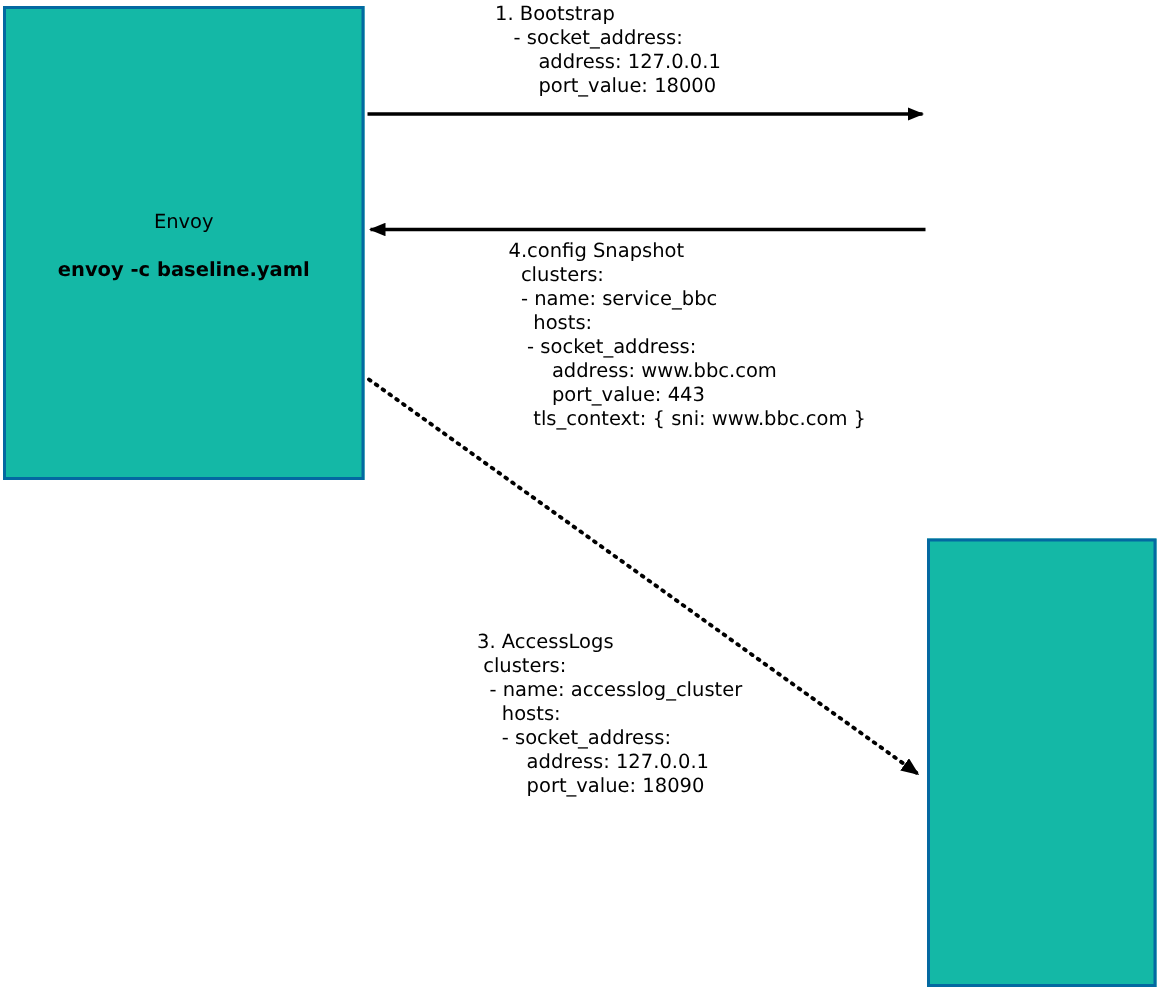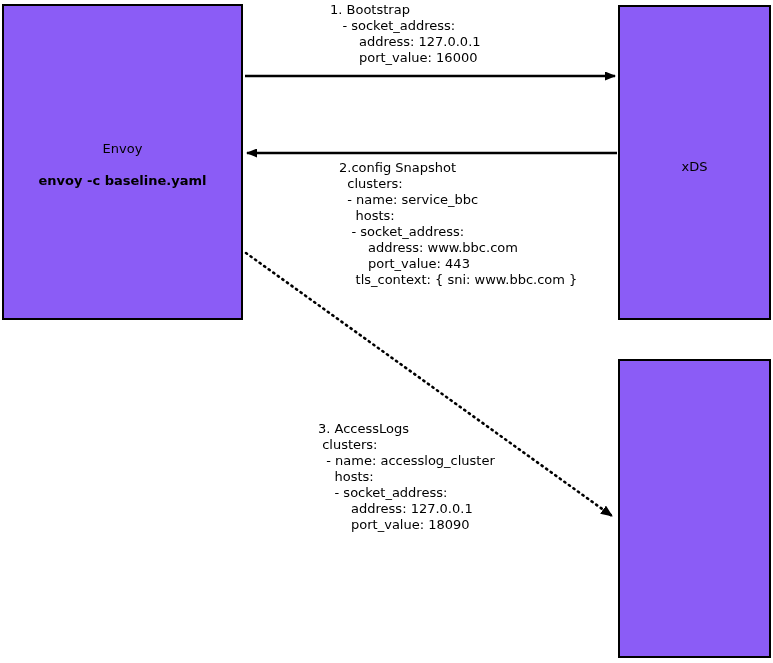--- a/index.html
+++ b/index.html
@@ -12,22 +12,22 @@
     width: 773px;
     height: 663px;
     background: #ffffff;
     font-family: "DejaVu Sans", "Liberation Sans", sans-serif;
     color: #000000;
     overflow: hidden;
   }
   .node-box {
     position: absolute;
     box-sizing: border-box;
-    border: 2px solid #000000;
-    background: #8b5cf6;
+    border: 2px solid #0369a1;
+    background: #14b8a6;
   }
   .node-label {
     position: absolute;
     left: 0;
     right: 0;
     text-align: center;
     font-size: 13px;
     line-height: 16px;
     white-space: nowrap;
   }
@@ -60,23 +60,20 @@
 </head>
 <body>
 
 <div id="canvas">
 
   <div class="node-box" id="envoy-box">
     <div class="node-label" id="envoy-title">Envoy</div>
     <div class="node-label" id="envoy-cmd">envoy -c baseline.yaml</div>
   </div>
 
-  <div class="node-box" id="xds-box">
-    <div class="node-label" id="xds-title">xDS</div>
-  </div>
 
   <div class="node-box" id="logs-box">
     
   </div>
 
   <svg id="wires" viewBox="0 0 773 663" xmlns="http://www.w3.org/2000/svg">
     <defs>
       <marker id="arrow-right" markerWidth="11" markerHeight="9" refX="10" refY="4.5" orient="auto" markerUnits="userSpaceOnUse">
         <path d="M0,0 L11,4.5 L0,9 z" fill="#000000"></path>
       </marker>
@@ -91,23 +88,23 @@
     <line x1="245" y1="76" x2="615" y2="76" stroke="#000000" stroke-width="2.4" marker-end="url(#arrow-right)"></line>
 
     <line x1="617" y1="153" x2="247" y2="153" stroke="#000000" stroke-width="2.4" marker-end="url(#arrow-left)"></line>
 
     <line x1="246" y1="253" x2="612" y2="516" stroke="#000000" stroke-width="2.6" stroke-dasharray="1.2 4.4" stroke-linecap="round" marker-end="url(#arrow-diag)"></line>
   </svg>
 
   <div class="msg-block" id="msg-bootstrap">1. Bootstrap
    - socket_address:
        address: 127.0.0.1
-       port_value: 16000</div>
+       port_value: 18000</div>
 
-  <div class="msg-block" id="msg-config">2.config Snapshot
+  <div class="msg-block" id="msg-config">4.config Snapshot
   clusters:
   - name: service_bbc
     hosts:
    - socket_address:
        address: www.bbc.com
        port_value: 443
     tls_context: { sni: www.bbc.com }</div>
 
   <div class="msg-block" id="msg-logs">3. AccessLogs
  clusters:

